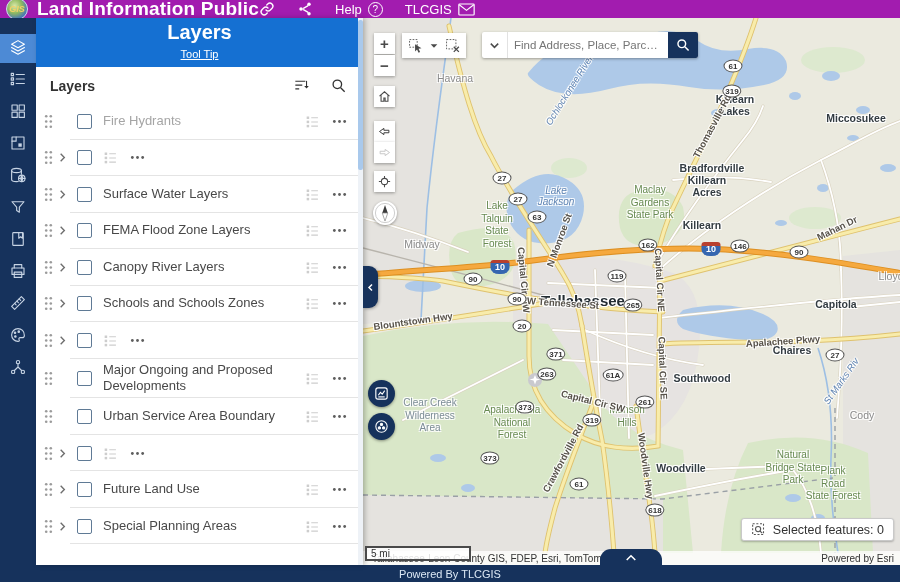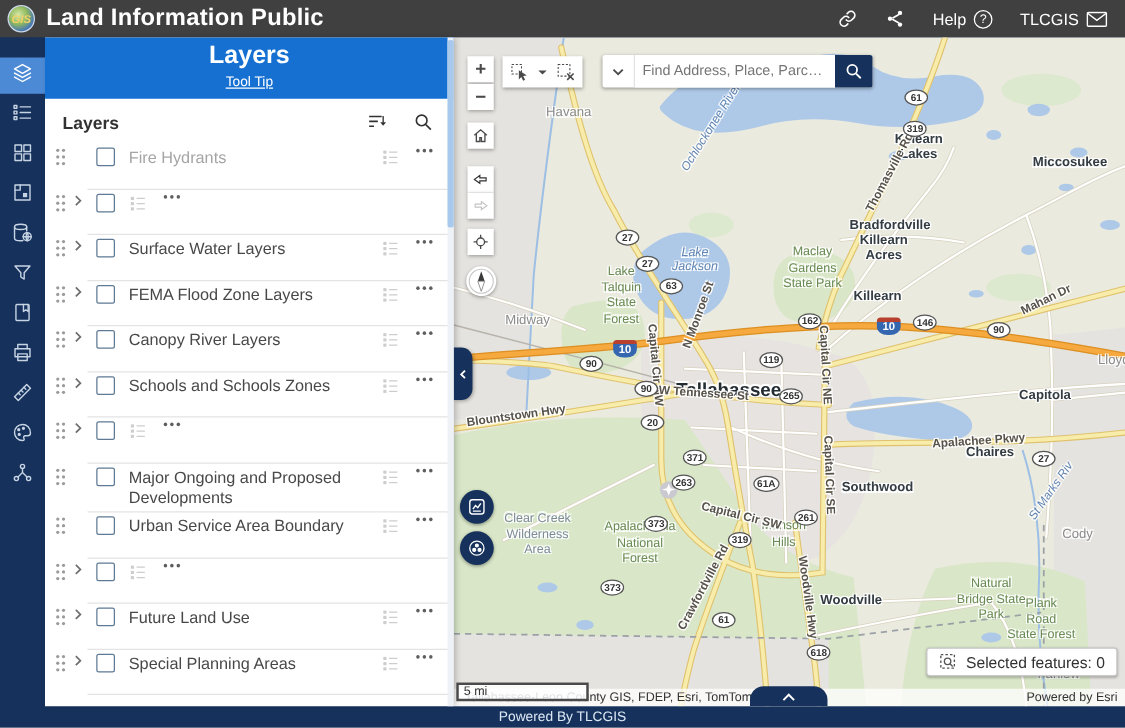--- a/index.html
+++ b/index.html
@@ -1,21 +1,21 @@
 <!DOCTYPE html>
 <html><head>
 <meta charset="utf-8">
 <style>
   * { box-sizing: border-box; }
   html,body { margin:0; padding:0; }
   body { width:900px; height:582px; overflow:hidden; font-family:"Liberation Sans", sans-serif; background:#16325c; }
   .app { width:900px; height:582px; display:flex; flex-direction:column; }
 
   
-  .topbar { height:30px; background:#404040; color:#fff; display:flex; align-items:center; justify-content:space-between; padding:0 14px 0 6px; flex:none; }
+  .topbar { height:18px; background:#a21caf; color:#fff; display:flex; align-items:center; justify-content:flex-start; padding:0 14px 0 6px; flex:none; }
   .brand { display:flex; align-items:center; gap:9px; }
   .logo { width:22px; height:22px; border-radius:50%; flex:none; border:1px solid #cfdcec;
           background:radial-gradient(circle at 38% 35%, #d8e8a8 0%, #8fb95f 40%, #4878b4 72%, #27497e 100%);
           color:#f2d169; font-style:italic; font-weight:bold; font-size:9px;
           display:flex; align-items:center; justify-content:center; }
   .app-title { font-size:19px; font-weight:bold; letter-spacing:.2px; margin:0; }
   .top-actions { display:flex; align-items:center; gap:22px; font-size:13px; }
   .action { display:flex; align-items:center; gap:6px; cursor:pointer; }
   .action svg { display:block; }
   .qmark { width:15px; height:15px; border:1.3px solid #fff; border-radius:50%; font-size:10px; display:flex; align-items:center; justify-content:center; }
@@ -32,21 +32,21 @@
   
   .panel { width:327px; background:#fff; display:flex; flex-direction:column; position:relative; flex:none; box-shadow:2px 0 5px rgba(0,0,0,.25); z-index:3; }
   .panel-header { background:#1570d2; color:#fff; text-align:center; padding:2px 0 5px; flex:none; }
   .panel-title { font-size:20px; font-weight:bold; line-height:24px; }
   .panel-subtitle { font-size:11px; text-decoration:underline; cursor:pointer; }
   .panel-toolbar { display:flex; align-items:center; justify-content:space-between; padding:10px 16px 9px 14px; flex:none; }
   .toolbar-title { font-size:14px; font-weight:bold; color:#323232; }
   .toolbar-icons { display:flex; gap:20px; color:#323232; }
   .toolbar-icons svg { width:17px; height:17px; cursor:pointer; }
   .layer-list { flex:1; overflow:hidden; }
-  .layer-row { display:flex; align-items:flex-start; min-height:36.5px; padding:3px 16px 3px 8px; position:relative; }
+  .layer-row { display:flex; align-items:center; min-height:36.5px; padding:3px 16px 3px 8px; position:relative; }
   .layer-row::after { content:""; position:absolute; bottom:0; left:34px; right:0; border-bottom:1px solid #e4e4e4; }
   .drag-handle { width:13px; color:#9b9b9b; flex:none; display:flex; cursor:grab; }
   .chevron { width:15px; color:#6e6e6e; flex:none; display:flex; cursor:pointer; }
   .checkbox { width:15px; height:15px; border:1px solid #5f7a95; border-radius:2px; background:#fff; margin:0 11px 0 5px; flex:none; cursor:pointer; }
   .layer-label { flex:1; font-size:13px; color:#484848; line-height:1.3; padding-right:4px; }
   .layer-label.disabled { color:#a5a5a5; }
   .legend-icon { color:#cdcdcd; flex:none; display:flex; margin-right:12px; cursor:pointer; }
   .row-ellipsis { color:#5e5e5e; flex:none; display:flex; cursor:pointer; }
   .panel-scroll { position:absolute; right:0; top:0; bottom:0; width:5px; background:#eef2f7; }
   .panel-scroll .thumb { position:absolute; top:2px; width:5px; height:150px; background:#a9c9ec; border-radius:2px; }

